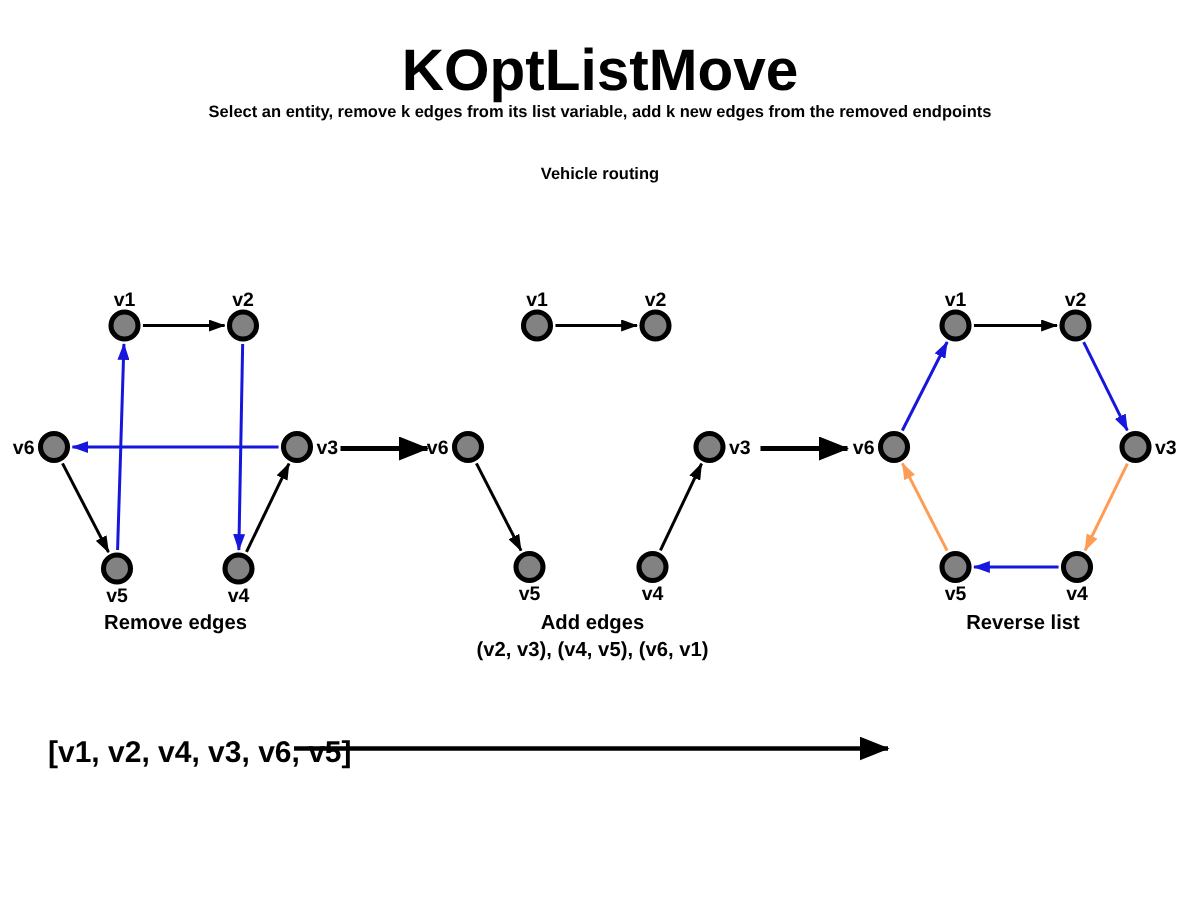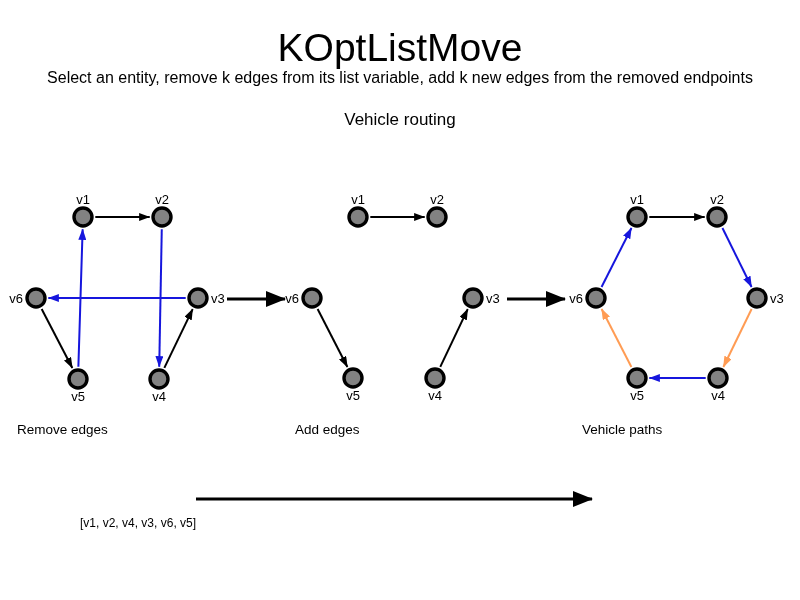--- a/index.html
+++ b/index.html
@@ -9,20 +9,21 @@
     height: 600px;
     background: #ffffff;
     font-family: "Liberation Sans", sans-serif;
     color: #000000;
     overflow: hidden;
   }
   #stage {
     position: relative;
     width: 645px;
     height: 600px;
+    font-weight: bold;
   }
   #diagram {
     position: absolute;
     left: 0;
     top: 0;
   }
   svg text {
     font-family: "Liberation Sans", sans-serif;
   }
   .title {
@@ -34,49 +35,48 @@
     font-size: 39px;
     letter-spacing: 0px;
     white-space: nowrap;
   }
   .subtitle {
     position: absolute;
     top: 69px;
     left: 0;
     width: 800px;
     text-align: center;
-    font-size: 16px;
+    font-size: 11px;
     white-space: nowrap;
   }
   .context-label {
     position: absolute;
     top: 110px;
     left: 0;
     width: 800px;
     text-align: center;
-    font-size: 17px;
+    font-size: 11px;
   }
   .caption {
     position: absolute;
-    top: 421px;
+    top: 406px;
     width: 200px;
-    text-align: left;
+    text-align: center;
     font-size: 13.5px;
     line-height: 18px;
     white-space: nowrap;
   }
   .caption-1 { left: 17px; }
   .caption-2 { left: 295px; }
   .caption-3 { left: 582px; }
   .listtext {
     position: absolute;
-    top: 516px;
-    font-size: 12px;
+    top: 491px;
+    font-size: 20px;
     white-space: nowrap;
-    margin-left: 48px;
   }
   .list-before { left: 32px; }
   .list-after  { left: 596px; }
 </style>
 </head>
 <body>
 
 <div id="stage">
 
   <div class="title">KOptListMove</div>
@@ -159,21 +159,22 @@
       <line x1="507" y1="299" x2="565" y2="299" stroke="#000000" stroke-width="3.2" marker-end="url(#arr-big)"></line>
       <line x1="196" y1="499" x2="592" y2="499" stroke="#000000" stroke-width="3" marker-end="url(#arr-big)"></line>
     </svg>
 
   <div class="caption caption-1">
     <div>Remove edges</div>
   </div>
 
   <div class="caption caption-2">
     <div>Add edges</div>
+    <div>(v2, v3), (v4, v5), (v6, v1)</div>
   </div>
 
   <div class="caption caption-3">
-    <div>Vehicle paths</div>
+    <div>Reverse list</div>
   </div>
 
   <div class="listtext list-before">[v1, v2, v4, v3, v6, v5]</div>
 
 </div>
 
 </body></html>

